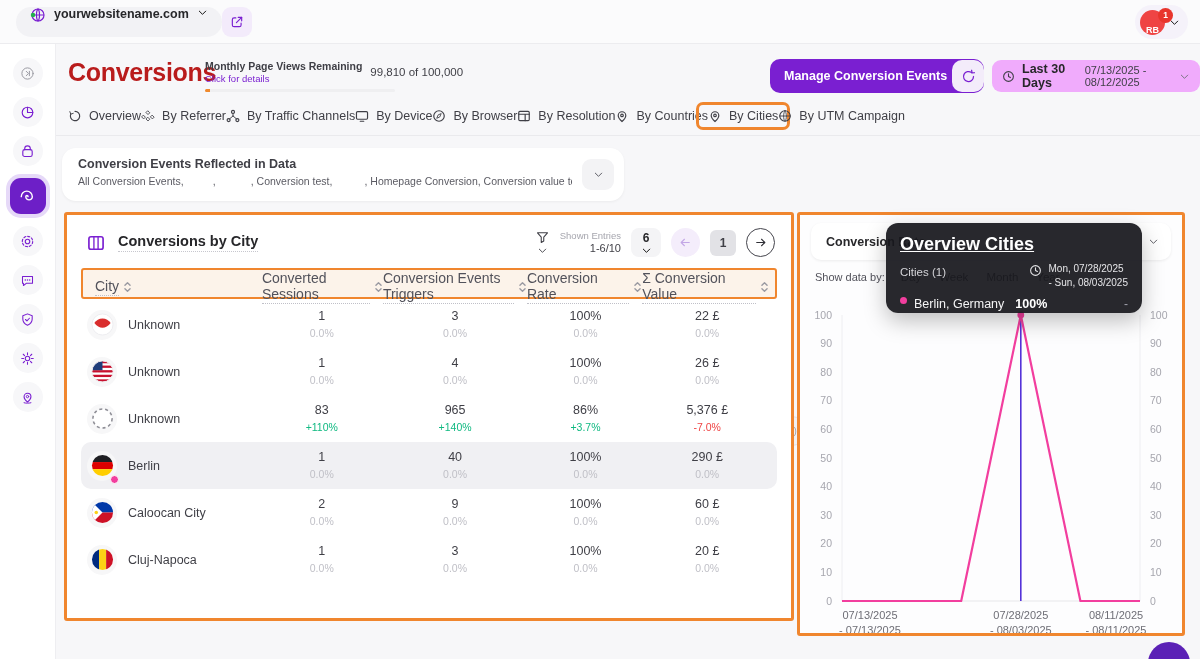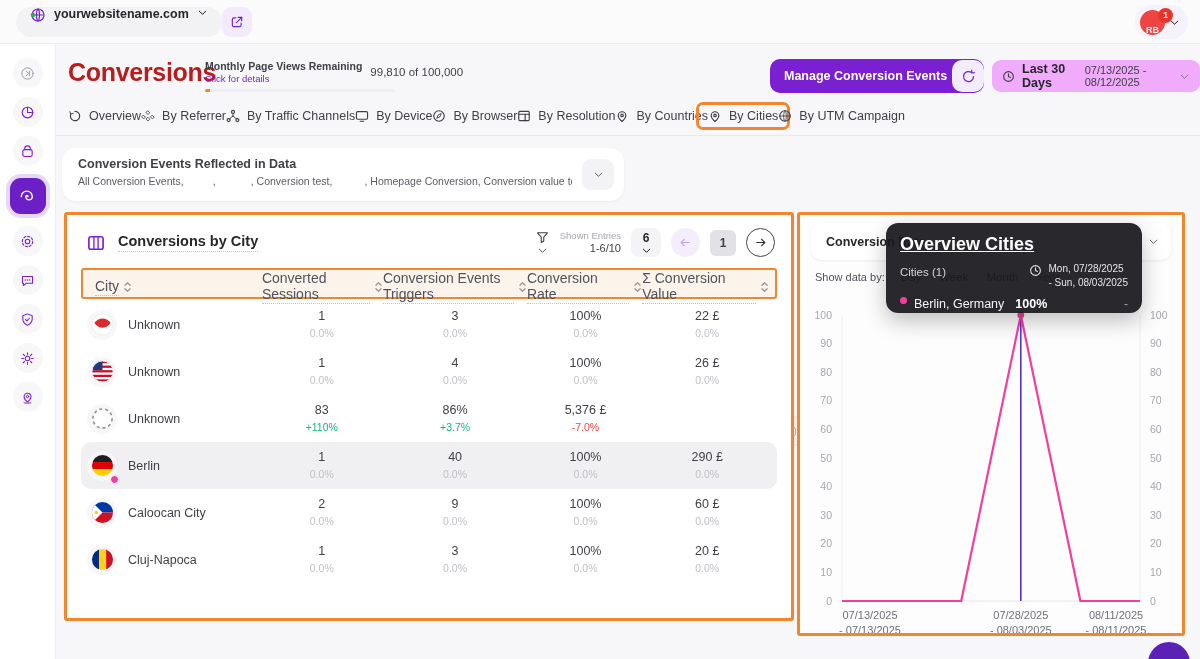--- a/index.html
+++ b/index.html
@@ -545,20 +545,24 @@
     <span class="flagwrap">
               <svg width="23" height="23" viewBox="0 0 24 24">
                 <circle cx="12" cy="12" r="10" fill="#fff" stroke="#8E8E96" stroke-width="1.6" stroke-dasharray="3.2 3"></circle>
               </svg>
             </span>
     <span class="cityname">Unknown</span>
           </div>
           <div class="numcell">
             <div class="v">83</div>
             <div class="sub pos">+110%</div>
+          </div>
+          <div class="numcell">
+            <div class="v">965</div>
+            <div class="sub pos">+140%</div>
           </div>
           <div class="numcell">
             <div class="v">86%</div>
             <div class="sub pos">+3.7%</div>
           </div>
           <div class="numcell">
             <div class="v">5,376 £</div>
             <div class="sub neg">-7.0%</div>
           </div>
         </div>

